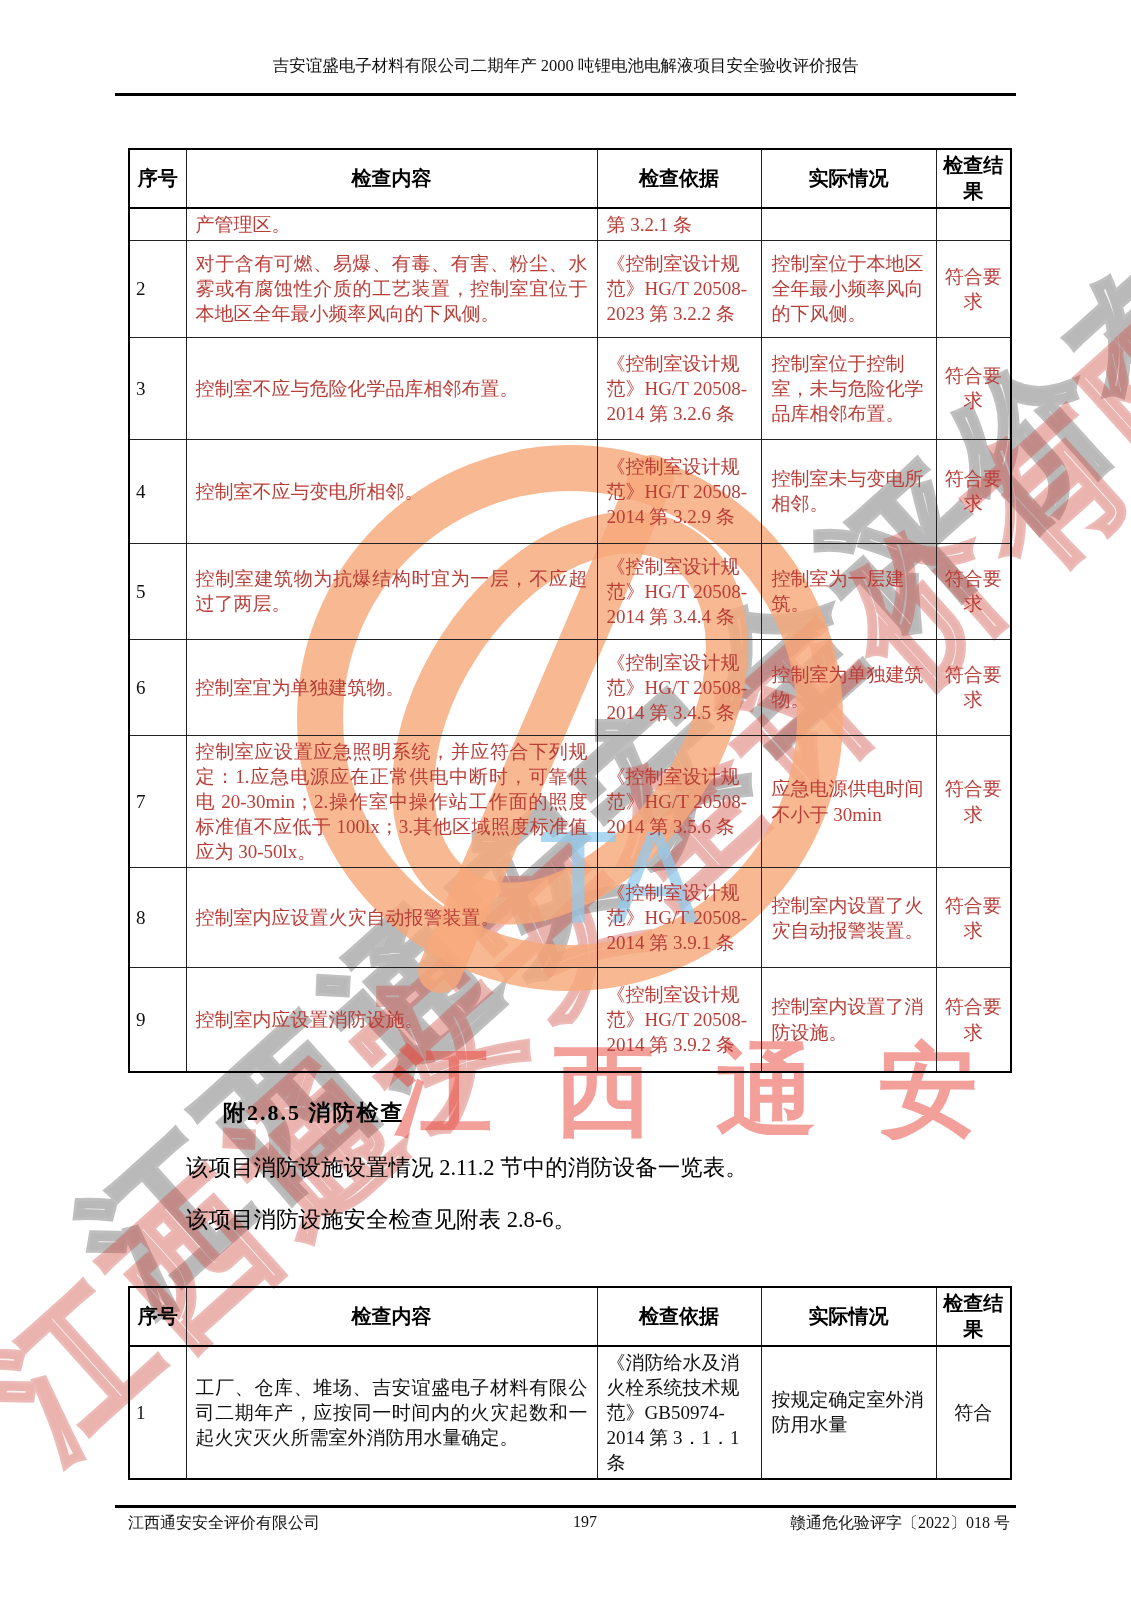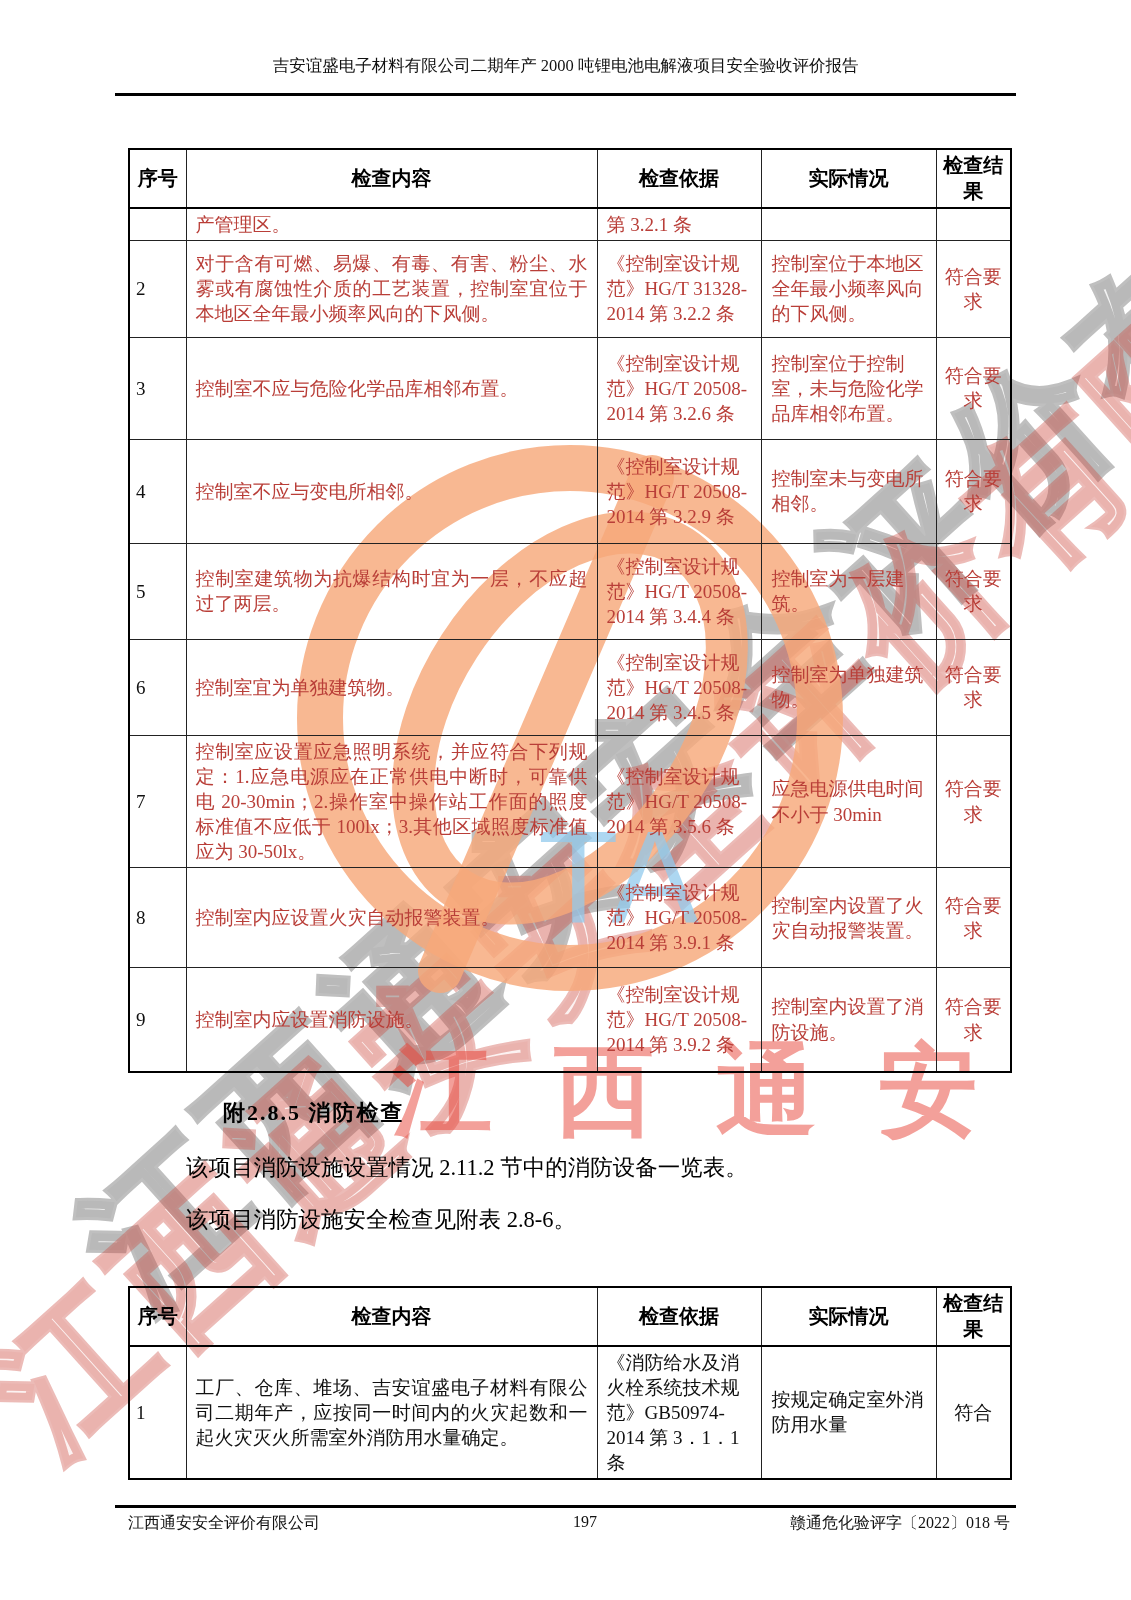--- a/index.html
+++ b/index.html
@@ -160,21 +160,21 @@
           <tr>
             <td class="c-no"></td>
             <td class="c-content">产管理区。</td>
             <td class="c-basis">第 3.2.1 条</td>
             <td class="c-actual"></td>
             <td class="c-result"></td>
           </tr>
           <tr>
             <td class="c-no">2</td>
             <td class="c-content">对于含有可燃、易爆、有毒、有害、粉尘、水雾或有腐蚀性介质的工艺装置，控制室宜位于本地区全年最小频率风向的下风侧。</td>
-            <td class="c-basis">《控制室设计规范》HG/T 31328-2014 第 3.2.2 条</td>
+            <td class="c-basis">《控制室设计规范》HG/T 20508-2023 第 3.2.2 条</td>
             <td class="c-actual">控制室位于本地区全年最小频率风向的下风侧。</td>
             <td class="c-result">符合要求</td>
           </tr>
           <tr>
             <td class="c-no">3</td>
             <td class="c-content">控制室不应与危险化学品库相邻布置。</td>
             <td class="c-basis">《控制室设计规范》HG/T 20508-2014 第 3.2.6 条</td>
             <td class="c-actual">控制室位于控制室，未与危险化学品库相邻布置。</td>
             <td class="c-result">符合要求</td>
           </tr>

